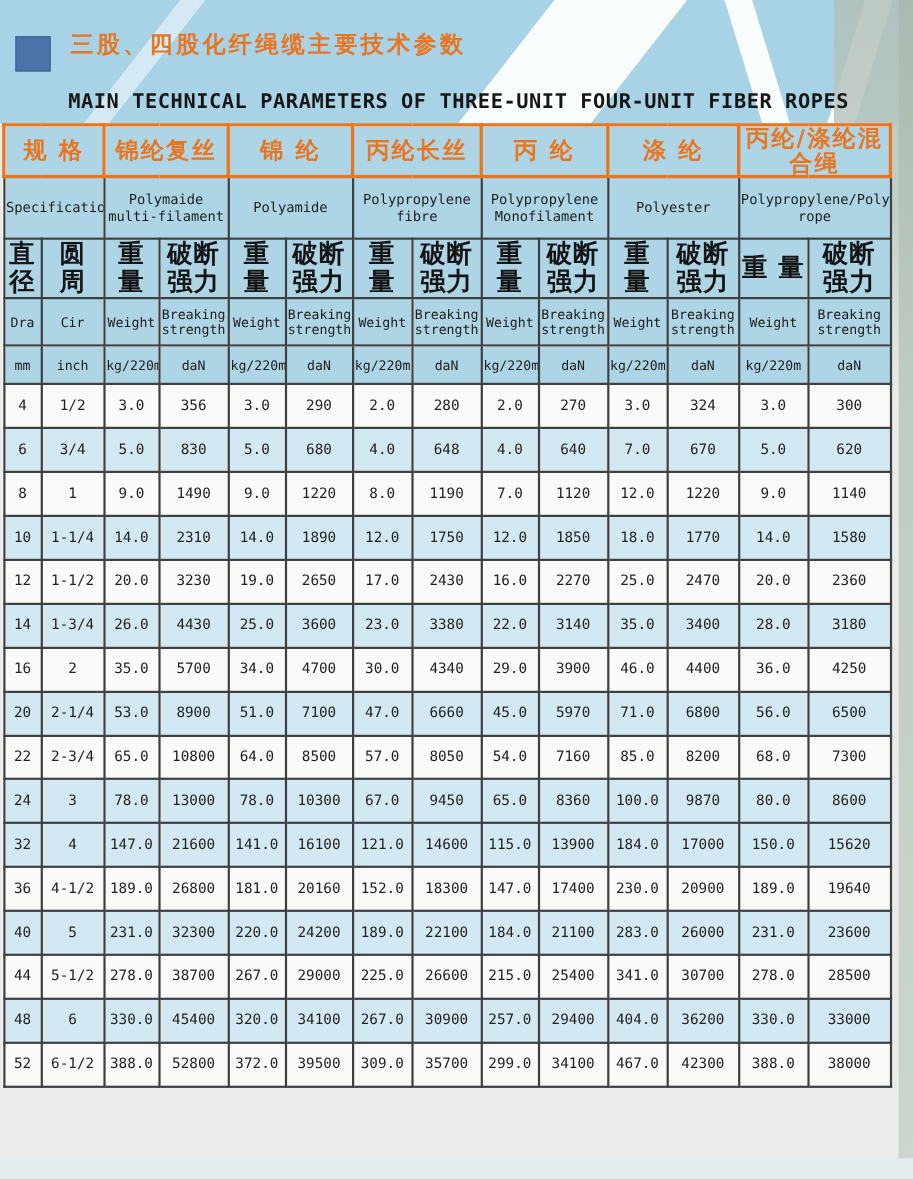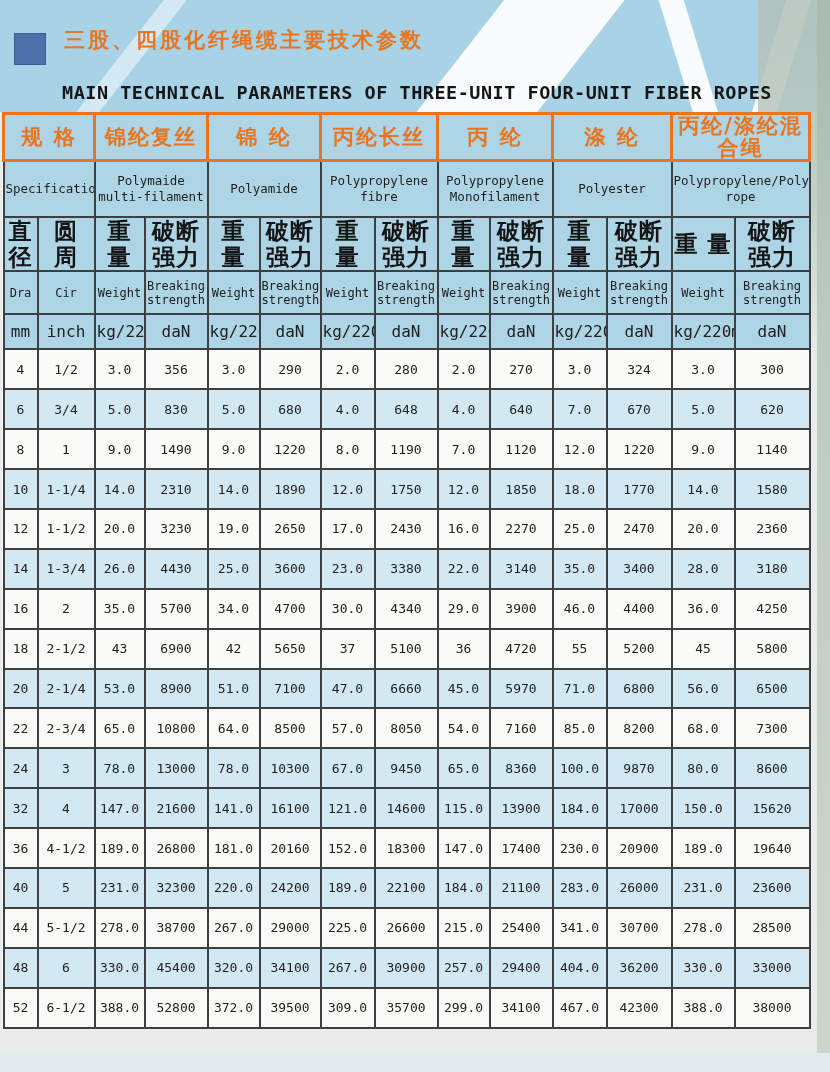--- a/index.html
+++ b/index.html
@@ -78,21 +78,21 @@
   tr.hr-en-sub{height:43px;}
   tr.hr-en-sub th{
     background:var(--header-blue,#aed5e6);color:#202020;
     font-family:"DejaVu Sans Mono","Liberation Mono",monospace;
     font-size:12px;font-weight:normal;line-height:1.2;
   }
   tr.hr-units{height:35px;}
   tr.hr-units th{
     background:var(--header-blue,#aed5e6);color:#202020;
     font-family:"DejaVu Sans Mono","Liberation Mono",monospace;
-    font-size:16px;font-weight:normal;
+    font-size:12px;font-weight:normal;
   }
   tbody tr{height:39.9px;}
   tbody td{
     font-family:"DejaVu Sans Mono","Liberation Mono",monospace;
     font-size:13px;color:#222;background:#fafaf8;
   }
   tbody tr.shaded td{background:var(--row-blue,#d2e9f3);}
 </style>
 </head>
 <body>
@@ -304,36 +304,20 @@
         <td>4700</td>
         <td>30.0</td>
         <td>4340</td>
         <td>29.0</td>
         <td>3900</td>
         <td>46.0</td>
         <td>4400</td>
         <td>36.0</td>
         <td>4250</td>
       </tr>
-      <tr>
-        <td>18</td>
-        <td>2-1/2</td>
-        <td>43</td>
-        <td>6900</td>
-        <td>42</td>
-        <td>5650</td>
-        <td>37</td>
-        <td>5100</td>
-        <td>36</td>
-        <td>4720</td>
-        <td>55</td>
-        <td>5200</td>
-        <td>45</td>
-        <td>5800</td>
-      </tr>
       <tr class="shaded">
         <td>20</td>
         <td>2-1/4</td>
         <td>53.0</td>
         <td>8900</td>
         <td>51.0</td>
         <td>7100</td>
         <td>47.0</td>
         <td>6660</td>
         <td>45.0</td>

